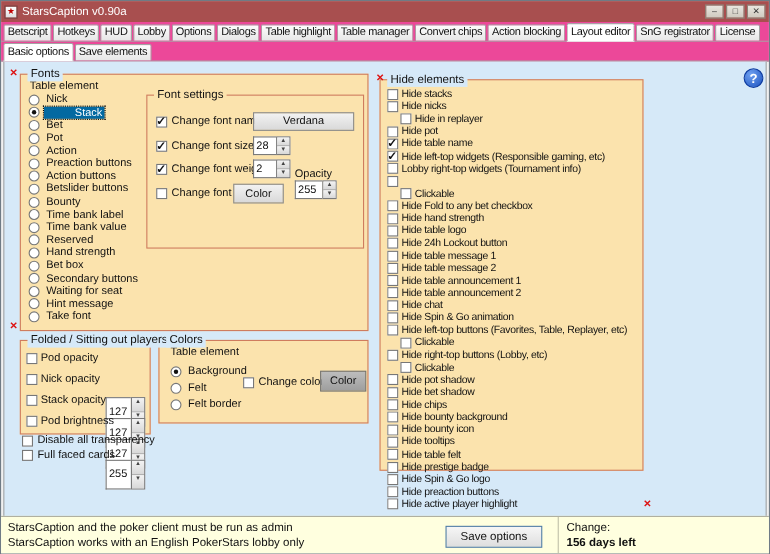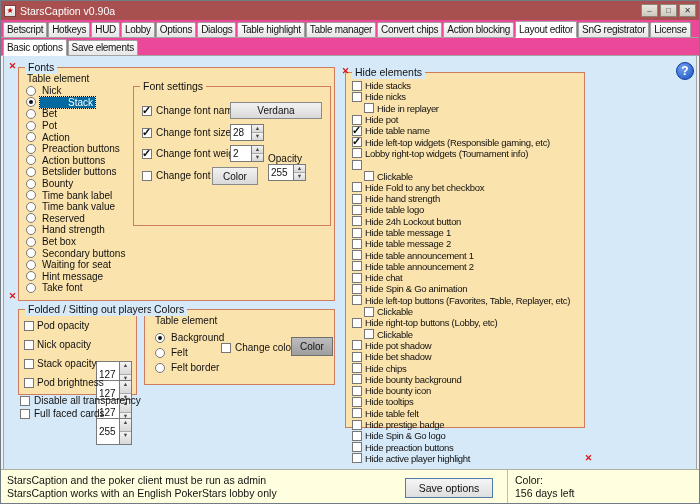--- a/index.html
+++ b/index.html
@@ -96,21 +96,21 @@
   .x3 { left:337px; top:11px; }
   .x4 { left:580px; top:398px; }
 
   
   .statusbar { height:34px; flex:none; background:#ffffdf; border-top:1px solid #b0b0a0; position:relative; font-size:10.5px; }
   .sline1 { position:absolute; left:6px; top:4px; }
   .sline2 { position:absolute; left:6px; top:17px; }
   .save-btn { position:absolute; left:404px; top:8px; width:88px; height:20px; font-size:10.5px; background:linear-gradient(#f6f6f6,#dedede); border:1px solid #4f7ca8; }
   .state-sep { position:absolute; left:506px; top:0; bottom:0; width:1px; background:#c0c0a8; }
   .state-label { position:absolute; left:514px; top:4px; }
-  .state-value { position:absolute; left:514px; top:17px; }
+  .state-value { position:absolute; left:514px; top:17px;font-weight:bold; }
 </style>
 </head>
 <body>
 
 <div class="window">
 
   <div class="titlebar">
     <span class="appicon">★</span>
     <span class="wtitle">StarsCaption v0.90a</span>
     <span class="capbtns">
@@ -608,17 +608,17 @@
     <span class="xhandle x2">✕</span>
     <span class="xhandle x3">✕</span>
     <span class="xhandle x4">✕</span>
   </div>
 
   <div class="statusbar">
     <div class="sline1">StarsCaption and the poker client must be run as admin</div>
     <div class="sline2">StarsCaption works with an English PokerStars lobby only</div>
     <div class="btn save-btn">Save options</div>
     <div class="state-sep"></div>
-    <div class="state-label">Color:</div>
+    <div class="state-label">Change:</div>
     <div class="state-value">156 days left</div>
   </div>
 
 </div>
 
 </body></html>

